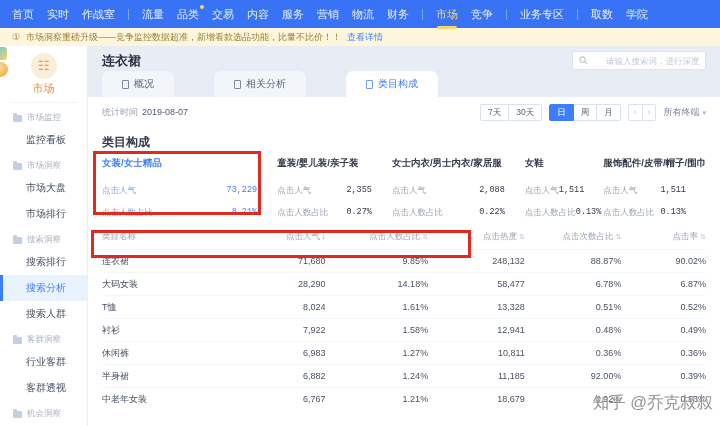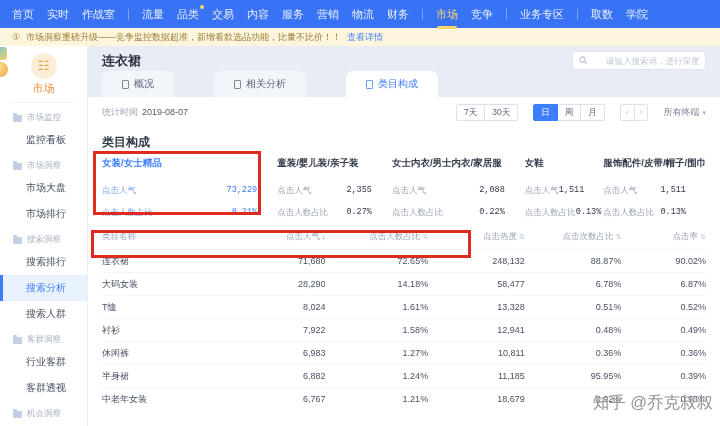--- a/index.html
+++ b/index.html
@@ -46,21 +46,21 @@
 
   .tabs-row { display:flex; align-items:stretch; height:26px; padding-left:14px; gap:40px; }
   .tab { display:flex; align-items:center; gap:5px; font-size:10px; color:#59647A; padding:0 20px; border-radius:7px 7px 0 0; background:rgba(255,255,255,.45); cursor:pointer; white-space:nowrap; }
   .tab.active { background:#fff; color:#3D7EFF; }
   .doc-icon { width:7px; height:9px; border:1px solid currentColor; border-radius:1px; opacity:.75; flex:none; }
 
   .panel { flex:1; min-height:0; background:#fff; display:flex; flex-direction:column; }
   .filter-row { display:flex; align-items:center; padding:7px 14px 3px; }
   .stat { font-size:9px; color:#9AA3B3; }
   .stat b { color:#525C6E; font-weight:normal; margin-left:4px; }
-  .controls { margin-left:auto; display:flex; align-items:center; gap:15px;justify-content:flex-end; }
+  .controls { margin-left:auto; display:flex; align-items:center; gap:7px;justify-content:flex-end; }
   .btn { height:17px; line-height:15px; padding:0 7px; border:1px solid #DCE2EB; border-radius:2px; font-size:8.5px; color:#5A6477; background:#fff; cursor:pointer; white-space:nowrap; }
   .btn-group { display:flex; }
   .btn-group .btn { border-radius:0; border-left-width:0; }
   .btn-group .btn:first-child { border-radius:2px 0 0 2px; border-left-width:1px; }
   .btn-group .btn:last-child { border-radius:0 2px 2px 0; }
   .btn.primary { background:#3D7EFF; border-color:#3D7EFF; color:#fff; }
   .btn.arrow { color:#B9C2CF; padding:0 5px; }
   .terminal { font-size:9px; color:#7A8496; display:flex; gap:3px; align-items:center; cursor:pointer; }
   .terminal .caret { font-size:7px; color:#A9B3C2; }
 
@@ -298,21 +298,21 @@
             <span class="tc c2"><span>点击人数占比</span><span class="sort">⇅</span></span>
             <span class="tc c3"><span>点击热度</span><span class="sort">⇅</span></span>
             <span class="tc c4"><span>点击次数占比</span><span class="sort">⇅</span></span>
             <span class="tc c5"><span>点击率</span><span class="sort">⇅</span></span>
           </div>
           <div>
 
               <div class="t-row">
                 <span class="tc c0">连衣裙</span>
                 <span class="tc c1">71,680</span>
-                <span class="tc c2">72.65%</span>
+                <span class="tc c2">9.85%</span>
                 <span class="tc c3">248,132</span>
                 <span class="tc c4">88.87%</span>
                 <span class="tc c5">90.02%</span>
               </div>
 
               <div class="t-row">
                 <span class="tc c0">大码女装</span>
                 <span class="tc c1">28,290</span>
                 <span class="tc c2">14.18%</span>
                 <span class="tc c3">58,477</span>
@@ -346,21 +346,21 @@
                 <span class="tc c3">10,811</span>
                 <span class="tc c4">0.36%</span>
                 <span class="tc c5">0.36%</span>
               </div>
 
               <div class="t-row">
                 <span class="tc c0">半身裙</span>
                 <span class="tc c1">6,882</span>
                 <span class="tc c2">1.24%</span>
                 <span class="tc c3">11,185</span>
-                <span class="tc c4">95.95%</span>
+                <span class="tc c4">92.00%</span>
                 <span class="tc c5">0.39%</span>
               </div>
 
               <div class="t-row">
                 <span class="tc c0">中老年女装</span>
                 <span class="tc c1">6,767</span>
                 <span class="tc c2">1.21%</span>
                 <span class="tc c3">18,679</span>
                 <span class="tc c4">0.92%</span>
                 <span class="tc c5">0.93%</span>

